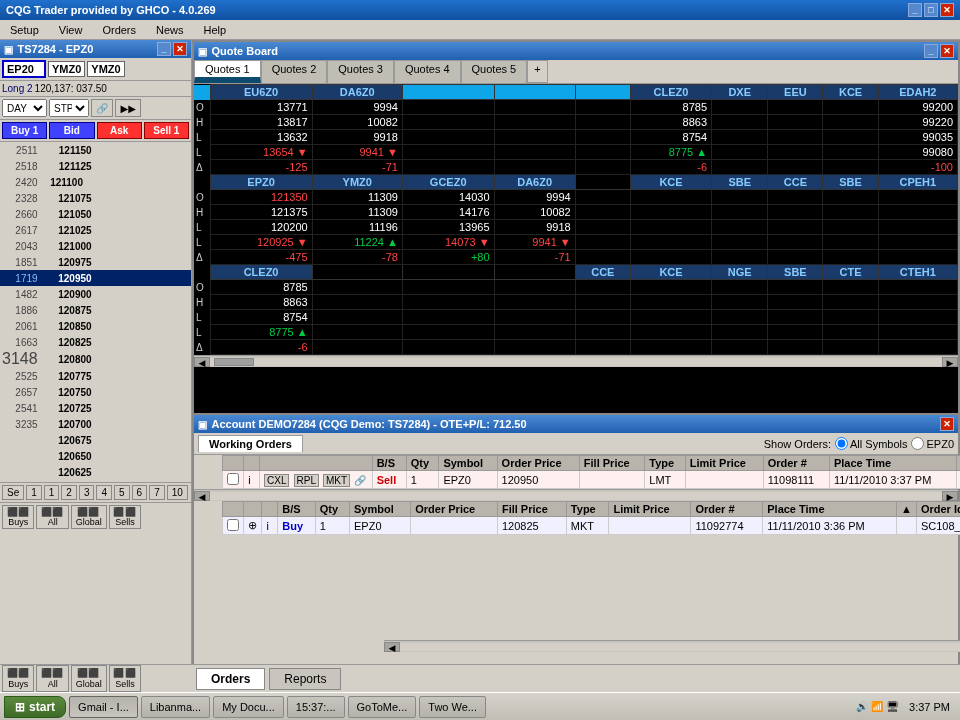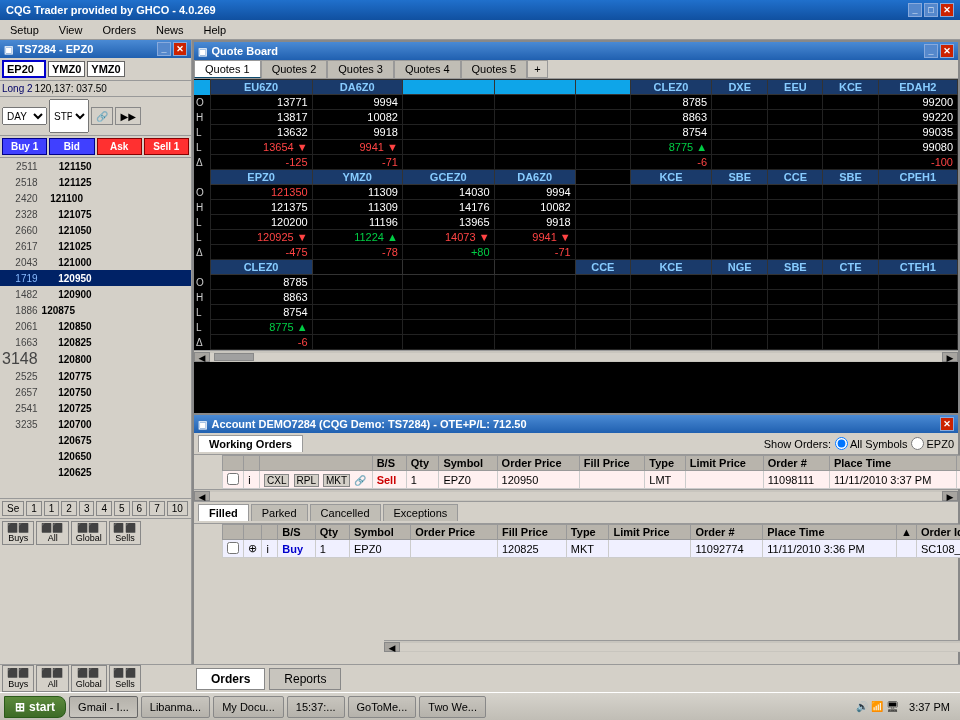--- a/index.html
+++ b/index.html
@@ -19,21 +19,21 @@
     
     .left-panel { position: absolute; top: 40px; left: 0; width: 192px; height: 640px; background: #d4d0c8; border-right: 1px solid #999; }
 
     .ladder-area { height: 400px; overflow: hidden; }
     .ladder-table { width: 100%; border-collapse: collapse; }
     .ladder-table td { font-size: 10px; text-align: right; padding: 0 2px; height: 16px; white-space: nowrap; border: none; }
 
     
     .right-area { position: absolute; top: 40px; left: 192px; width: 768px; height: 640px; display: flex; flex-direction: column; }
     .qtab { padding: 2px 10px; font-size: 11px; border: 1px solid #999; border-bottom: none; background: #c0bdb5; cursor: pointer; }
-    .qtab.active { background: #fff; border-bottom: 1px solid #0c4a6e; }
+    .qtab.active { background: #fff; border-bottom: 6px solid #0c4a6e; }
     .qtab-add { padding: 2px 6px; font-size: 11px; background: #d4d0c8; border: 1px solid #999; cursor: pointer; }
     .orders-table { width: 100%; border-collapse: collapse; margin-left: 28px; }
     .orders-table th { background: #b8b4ac; font-size: 11px; text-align: left; padding: 1px 4px; border: 1px solid #999; font-weight: bold; }
     .orders-table td { font-size: 11px; padding: 1px 4px; border: 1px solid #ccc; background: #fff; white-space: nowrap; }
     .orders-table .sell-row td { background: #fff0f0; }
     .orders-table .buy-row td { background: #f0f0ff; }
     .sell-text { color: #cc0000; font-weight: bold; }
     .buy-text { color: #0000cc; font-weight: bold; }
     .radio-label { display: flex; align-items: center; gap: 2px; font-size: 11px; }
 
@@ -84,21 +84,21 @@
     <div style="background:#fff;border:1px solid #666;padding:1px 3px;font-size:11px;font-weight:bold;color:#000;">YMZ0</div>
   </div>
 
   <div style="display:flex;align-items:center;gap:2px;padding:2px;background:#d4d0c8;border-bottom:1px solid #999;font-size:10px;">
     <span style="color:#000066;">Long 2</span>
     <span style="color:#000;font-size:10px;">120,137: 037.50</span>
   </div>
 
   <div style="display:flex;align-items:center;gap:2px;padding:2px;background:#d4d0c8;border-bottom:1px solid #999;">
     <select style="font-size:10px;height:18px;width:45px;"><option>DAY</option></select>
-    <select style="font-size:10px;height:34px;width:40px;"><option>STP</option></select>
+    <select style="font-size:10px;height:18px;width:40px;"><option>STP</option></select>
     <button style="font-size:10px;height:18px;padding:0 4px;background:#d4d0c8;border:1px solid #888;">🔗</button>
     <button style="font-size:10px;height:18px;padding:0 4px;background:#d4d0c8;border:1px solid #888;">▶▶</button>
   </div>
 
   <div style="display:flex;gap:2px;padding:2px;background:#d4d0c8;border-bottom:1px solid #999;">
     <button style="background:#4040ff;color:#fff;border:1px solid #000088;font-size:10px;font-weight:bold;padding:2px 6px;cursor:pointer;flex:1;">Buy 1</button>
     <button style="background:#4040ff;color:#fff;border:1px solid #000088;font-size:10px;font-weight:bold;padding:2px 6px;cursor:pointer;flex:1;">Bid</button>
     <button style="background:#ff3030;color:#fff;border:1px solid #880000;font-size:10px;font-weight:bold;padding:2px 6px;cursor:pointer;flex:1;">Ask</button>
     <button style="background:#ff3030;color:#fff;border:1px solid #880000;font-size:10px;font-weight:bold;padding:2px 6px;cursor:pointer;flex:1;">Sell 1</button>
   </div>
@@ -141,35 +141,41 @@
     <td style="width:54px;text-align:right;font-size:10px;padding:0 2px;background:#d4d0c8;color:#000;font-weight:bold;">121025</td>
     <td style="width:36px;text-align:left;font-size:10px;padding:0 2px;color:#444;"></td>
     <td style="font-size:10px;padding:0 2px;color:#444;"></td>
   </tr>
           <tr style="background: rgb(212, 208, 200);">
     <td style="width:36px;text-align:right;font-size:10px;padding:0 2px;color:#444;">2043</td>
     <td style="width:54px;text-align:right;font-size:10px;padding:0 2px;background:#d4d0c8;color:#000;font-weight:bold;">121000</td>
     <td style="width:36px;text-align:left;font-size:10px;padding:0 2px;color:#444;"></td>
     <td style="font-size:10px;padding:0 2px;color:#444;"></td>
   </tr>
+          <tr style="background: rgb(212, 208, 200);">
+    <td style="width:36px;text-align:right;font-size:10px;padding:0 2px;color:#444;">1851</td>
+    <td style="width:54px;text-align:right;font-size:10px;padding:0 2px;background:#d4d0c8;color:#000;font-weight:bold;">120975</td>
+    <td style="width:36px;text-align:left;font-size:10px;padding:0 2px;color:#444;"></td>
+    <td style="font-size:10px;padding:0 2px;color:#444;"></td>
+  </tr>
           <tr style="background: rgb(0, 34, 102);">
     <td style="width:36px;text-align:right;font-size:10px;padding:0 2px;color:#88bbff;">1719</td>
     <td style="width:54px;text-align:right;font-size:10px;padding:0 2px;background:#002266;color:#fff;font-weight:bold;">120950</td>
     <td style="width:36px;text-align:left;font-size:10px;padding:0 2px;color:#88bbff;"></td>
     <td style="font-size:10px;padding:0 2px;color:#88bbff;"></td>
   </tr>
           <tr style="background: rgb(212, 208, 200);">
     <td style="width:36px;text-align:right;font-size:10px;padding:0 2px;color:#444;">1482</td>
     <td style="width:54px;text-align:right;font-size:10px;padding:0 2px;background:#d4d0c8;color:#000;font-weight:bold;">120900</td>
     <td style="width:36px;text-align:left;font-size:10px;padding:0 2px;color:#444;"></td>
     <td style="font-size:10px;padding:0 2px;color:#444;"></td>
   </tr>
           <tr style="background: rgb(212, 208, 200);">
     <td style="width:36px;text-align:right;font-size:10px;padding:0 2px;color:#444;">1886</td>
-    <td style="width:54px;text-align:left;font-size:10px;padding:0 2px;background:#d4d0c8;color:#000;font-weight:bold;">120875</td>
+    <td style="width:54px;text-align:right;font-size:10px;padding:0 2px;background:#d4d0c8;color:#000;font-weight:bold;">120875</td>
     <td style="width:36px;text-align:left;font-size:10px;padding:0 2px;color:#444;"></td>
     <td style="font-size:10px;padding:0 2px;color:#444;"></td>
   </tr>
           <tr style="background: rgb(212, 208, 200);">
     <td style="width:36px;text-align:right;font-size:10px;padding:0 2px;color:#444;">2061</td>
     <td style="width:54px;text-align:right;font-size:10px;padding:0 2px;background:#d4d0c8;color:#000;font-weight:bold;">120850</td>
     <td style="width:36px;text-align:left;font-size:10px;padding:0 2px;color:#444;"></td>
     <td style="font-size:10px;padding:0 2px;color:#444;"></td>
   </tr>
           <tr style="background: rgb(212, 208, 200);">
@@ -606,26 +612,20 @@
         </tr>
       </tbody>
     </table>
 
     <div style="height:12px;background:#c8c5be;border-top:1px solid #999;display:flex;align-items:center;">
       <div style="width:16px;height:10px;background:#a8a5a0;border:1px solid #888;cursor:pointer;font-size:9px;text-align:center;line-height:10px;">◀</div>
       <div style="flex:1;height:8px;background:#d4d0c8;"></div>
       <div style="width:16px;height:10px;background:#a8a5a0;border:1px solid #888;cursor:pointer;font-size:9px;text-align:center;line-height:10px;">▶</div>
     </div>
 
-    <div style="display:flex;gap:2px;padding:2px 4px;background:#d4d0c8;border-top:1px solid #999;border-bottom:1px solid #999;">
-      <div style="padding:2px 10px;font-size:11px;border:1px solid #999;border-bottom:none;background:#fff;cursor:pointer;font-weight:bold;">Filled</div>
-      <div style="padding:2px 10px;font-size:11px;border:1px solid #999;border-bottom:none;background:#c0bdb5;cursor:pointer;">Parked</div>
-      <div style="padding:2px 10px;font-size:11px;border:1px solid #999;border-bottom:none;background:#c0bdb5;cursor:pointer;">Cancelled</div>
-      <div style="padding:2px 10px;font-size:11px;border:1px solid #999;border-bottom:none;background:#c0bdb5;cursor:pointer;">Exceptions</div>
-    </div>
 
     <table class="orders-table">
       <thead>
         <tr>
           <th style="width:16px;"></th>
           <th style="width:16px;"></th>
           <th style="width:16px;"></th>
           <th>B/S</th>
           <th>Qty</th>
           <th>Symbol</th>

